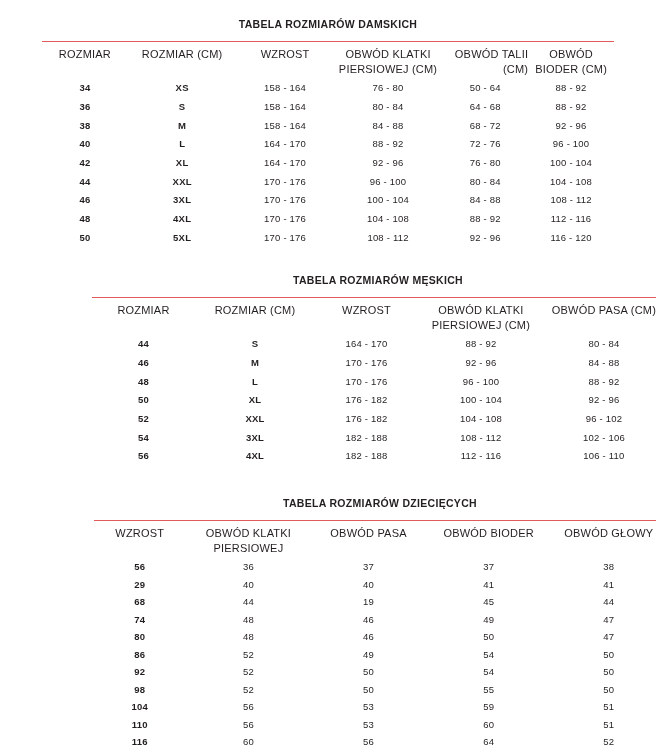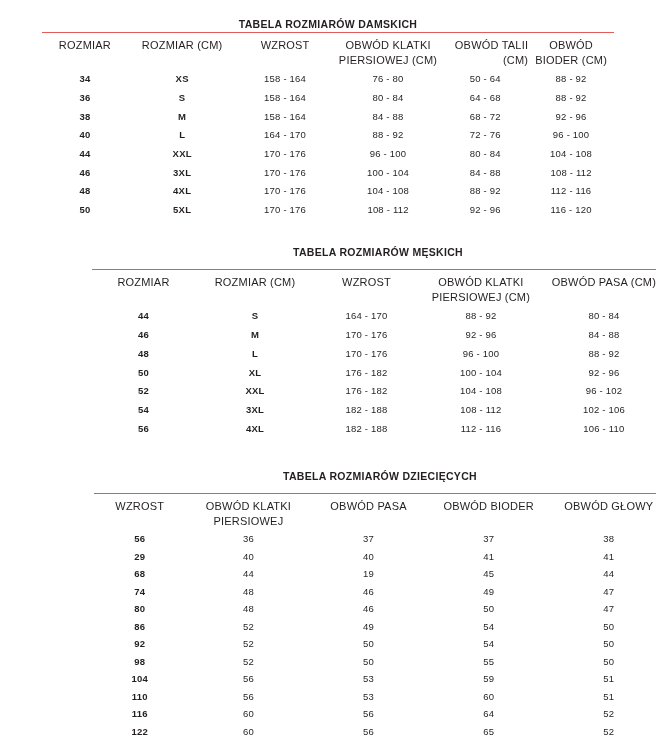--- a/index.html
+++ b/index.html
@@ -60,21 +60,21 @@
     color: #231f20;
     line-height: 1.0;
     padding: 4.6px 0;
     letter-spacing: 0.2px;
   }
   tbody td.b {
     font-weight: bold;
   }
   
   #women-block { margin-top: 18px; }
-  #women-block .table-title { margin-bottom: 2px; text-align: center; }
+  #women-block .table-title { margin-bottom: 11px; text-align: center; }
   #women-block .rule { margin-left: 0; margin-right: 0; }
   #women-block table { margin-top: 0; }
   #women-block thead th:nth-child(1) { width: 15%; }
   #women-block thead th:nth-child(2) { width: 19%; }
   #women-block thead th:nth-child(3) { width: 17%; }
   #women-block thead th:nth-child(4) { width: 19%; }
   #women-block thead th:nth-child(5) { width: 15%; text-align: right; }
   #women-block thead th:nth-child(6) { width: 15%; text-align: center; }
 
   
@@ -143,20 +143,28 @@
         </tr>
         <tr>
           <td class="b">40</td>
           <td class="b">L</td>
           <td>164 - 170</td>
           <td>88 - 92</td>
           <td>72 - 76</td>
           <td>96 - 100</td>
         </tr>
         <tr>
+          <td class="b">42</td>
+          <td class="b">XL</td>
+          <td>164 - 170</td>
+          <td>92 - 96</td>
+          <td>76 - 80</td>
+          <td>100 - 104</td>
+        </tr>
+        <tr>
           <td class="b">44</td>
           <td class="b">XXL</td>
           <td>170 - 176</td>
           <td>96 - 100</td>
           <td>80 - 84</td>
           <td>104 - 108</td>
         </tr>
         <tr>
           <td class="b">46</td>
           <td class="b">3XL</td>

